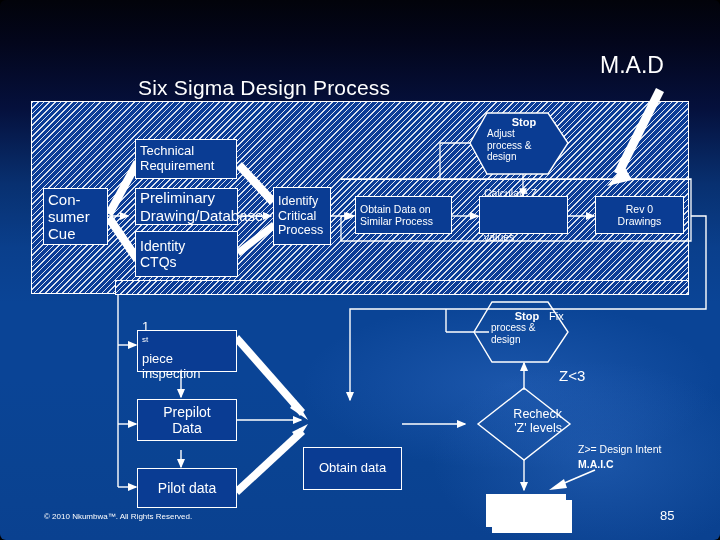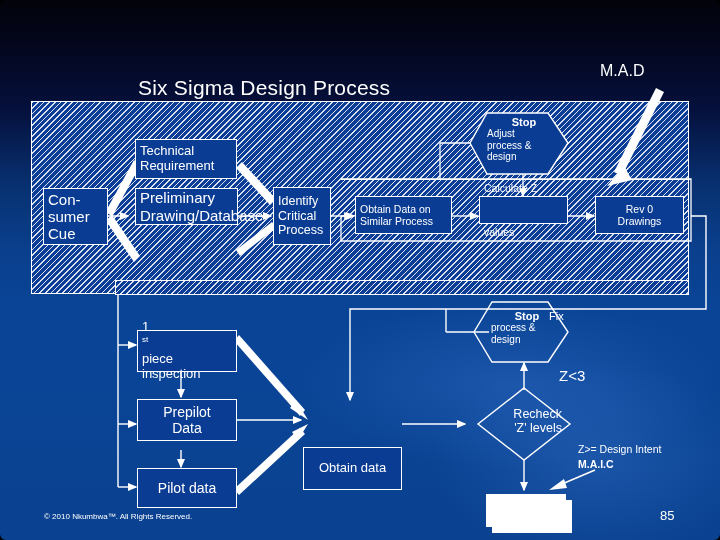--- a/index.html
+++ b/index.html
@@ -101,21 +101,21 @@
 </head>
 <body>
 
 <div id="slide">
 
   <div class="bg-swirl" style="left:300px; top:300px; width:420px; height:170px;"></div>
   <div class="bg-swirl" style="left:430px; top:360px; width:330px; height:200px;"></div>
 
   <div class="title" style="left:138px; top:76px;">Six Sigma Design Process</div>
 
-  <div class="label" style="left:600px; top:62px; font-size:16px;">M.A.D</div>
+  <div class="label" style="left:600px; top:52px; font-size:23px;">M.A.D</div>
 
   <div class="hatch" style="left:31px; top:101px; width:658px; height:193px;"></div>
   <div class="hatch" style="left:115px; top:280px; width:574px; height:15px;"></div>
 
   <div class="plain-box" style="left:341px; top:179px; width:350px; height:0px; border-width:1px 1px 0 1px;"></div>
 
   <svg class="overlay" viewBox="0 0 720 540">
     <defs>
       <marker id="ar" markerWidth="7" markerHeight="7" refX="6" refY="3" orient="auto">
         <path d="M0,0 L7,3 L0,6 z" fill="#ffffff"></path>
@@ -203,33 +203,37 @@
   <div class="node pad-l" style="left:135px; top:139px; width:102px; height:40px; font-size:13px;">
     <span>Technical</span>
     <span>Requirement</span>
   </div>
 
   <div class="node pad-l" style="left:135px; top:188px; width:103px; height:37px; font-size:15px;">
     <span>Preliminary</span>
     <span>Drawing/Database</span>
   </div>
 
+  <div class="node pad-l" style="left:135px; top:231px; width:103px; height:46px; font-size:14px;">
+    <span>Identity</span>
+    <span>CTQs</span>
+  </div>
 
   <div class="node pad-l" style="left:273px; top:187px; width:58px; height:58px; font-size:12.5px;">
     <span>Identify</span>
     <span>Critical</span>
     <span>Process</span>
   </div>
 
   <div class="node pad-l" style="left:355px; top:196px; width:97px; height:38px; font-size:10.5px;">
     <span>Obtain Data on</span>
     <span>Similar Process</span>
   </div>
 
-  <div class="node pad-l" style="left:479px; top:196px; width:89px; height:28px; font-size:10.5px;gap:32px;">
+  <div class="node pad-l" style="left:479px; top:196px; width:89px; height:38px; font-size:10.5px;gap:32px;">
     <span>Calculate Z</span>
     <span>values</span>
   </div>
 
   <div class="node center" style="left:595px; top:196px; width:89px; height:38px; font-size:10.5px;">
     <span>Rev 0</span>
     <span>Drawings</span>
   </div>
 
   <div class="node pad-l" style="left:137px; top:330px; width:100px; height:42px; font-size:13px;">

